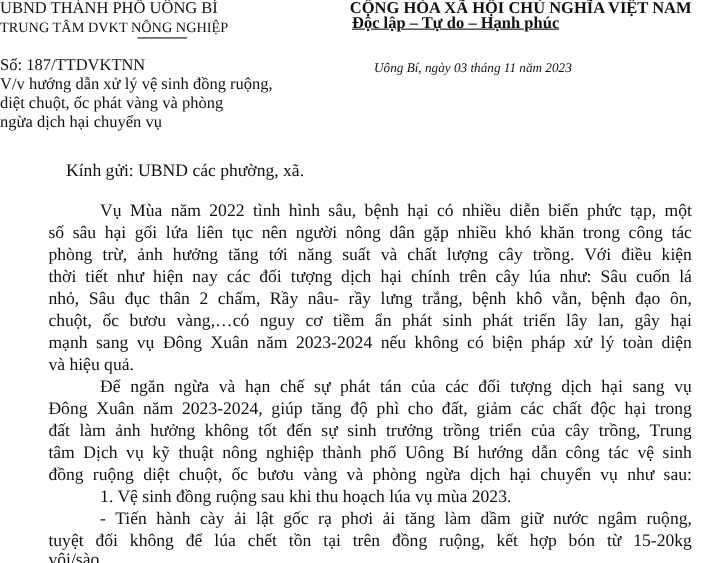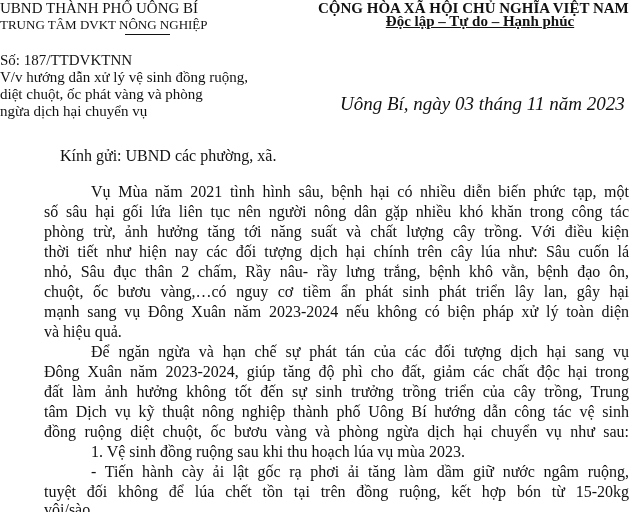--- a/index.html
+++ b/index.html
@@ -2,30 +2,30 @@
 <html><head>
 <meta charset="utf-8">
 <style>
   html, body { margin: 0; padding: 0; background: #ffffff; }
   body {
     width: 640px; height: 512px; overflow: hidden; position: relative;
     font-family: "Liberation Serif", serif; color: #111;
   }
   .abs { position: absolute; white-space: nowrap; }
   .left-hdr { left: 0; width: 320px; text-align: left; }
-  .right-hdr { left: 320px; width: 320px; text-align: center; }
+  .right-hdr { left: 320px; width: 320px; }
   .l1 { top: 0px; font-size: 15px; line-height: 17px; }
   .l2 { top: 16px; font-size: 13px; line-height: 17px; font-weight: normal; }
   .rule-left { position: absolute; left: 125px; top: 34px; width: 45px; height: 1px; background: #111; }
   .r1 { left: 318px; width: 322px; top: 0px; font-size: 15px; line-height: 17px; font-weight: bold; text-align: left; }
   .r2 { top: 13px; font-size: 15px; line-height: 17px; font-weight: bold; }
   .r2 span { text-decoration: underline; }
   .so { top: 52px; font-size: 15px; line-height: 17px; }
   .vv { font-size: 15px; line-height: 17px; }
-  .date { top: 53px; left: 340px; font-size: 19px; font-style: italic; line-height: 17px; margin-top: 42px; }
+  .date { top: 53px; left: 340px; font-size: 12px; font-style: italic; line-height: 17px; }
   .kg { top: 147px; left: 0; width: 640px; text-align: left; padding-left: 60px; box-sizing: border-box; font-size: 16px; line-height: 18px; }
   .body-line { left: 44px; width: 585px; font-size: 16px; line-height: 20px; text-align: justify; text-align-last: justify; }
   .indent { padding-left: 47px; box-sizing: border-box; }
   .last { text-align-last: left; }
 </style>
 </head>
 <body>
 
 <div class="abs left-hdr l1">UBND THÀNH PHỐ UÔNG BÍ</div>
 <div class="abs left-hdr l2">TRUNG TÂM DVKT NÔNG NGHIỆP</div>
@@ -34,21 +34,21 @@
 <div class="abs left-hdr vv" style="top:69px">V/v hướng dẫn xử lý vệ sinh đồng ruộng,</div>
 <div class="abs left-hdr vv" style="top:86px">diệt chuột, ốc phát vàng và phòng</div>
 <div class="abs left-hdr vv" style="top:103px">ngừa dịch hại chuyển vụ</div>
 
 <div class="abs r1">CỘNG HÒA XÃ HỘI CHỦ NGHĨA VIỆT NAM</div>
 <div class="abs right-hdr r2"><span>Độc lập – Tự do – Hạnh phúc</span></div>
 <div class="abs date">Uông Bí, ngày 03 tháng 11 năm 2023</div>
 
 <div class="abs kg">Kính gửi: UBND các phường, xã.</div>
 
-<div class="abs body-line indent" style="top:182px">Vụ Mùa năm 2021 tình hình sâu, bệnh hại có nhiều diễn biến phức tạp, một</div>
+<div class="abs body-line indent" style="top:182px">Vụ Mùa năm 2022 tình hình sâu, bệnh hại có nhiều diễn biến phức tạp, một</div>
 <div class="abs body-line" style="top:202px">số sâu hại gối lứa liên tục nên người nông dân gặp nhiều khó khăn trong công tác</div>
 <div class="abs body-line" style="top:222px">phòng trừ, ảnh hưởng tăng tới năng suất và chất lượng cây trồng. Với điều kiện</div>
 <div class="abs body-line" style="top:242px">thời tiết như hiện nay các đối tượng dịch hại chính trên cây lúa như: Sâu cuốn lá</div>
 <div class="abs body-line" style="top:262px">nhỏ, Sâu đục thân 2 chấm, Rầy nâu- rầy lưng trắng, bệnh khô vằn, bệnh đạo ôn,</div>
 <div class="abs body-line" style="top:282px">chuột, ốc bươu vàng,…có nguy cơ tiềm ẩn phát sinh phát triển lây lan, gây hại</div>
 <div class="abs body-line" style="top:302px">mạnh sang vụ Đông Xuân năm 2023-2024 nếu không có biện pháp xử lý toàn diện</div>
 <div class="abs body-line last" style="top:322px">và hiệu quả.</div>
 <div class="abs body-line indent" style="top:342px">Để ngăn ngừa và hạn chế sự phát tán của các đối tượng dịch hại sang vụ</div>
 <div class="abs body-line" style="top:362px">Đông Xuân năm 2023-2024, giúp tăng độ phì cho đất, giảm các chất độc hại trong</div>
 <div class="abs body-line" style="top:382px">đất làm ảnh hưởng không tốt đến sự sinh trưởng trồng triển của cây trồng, Trung</div>

